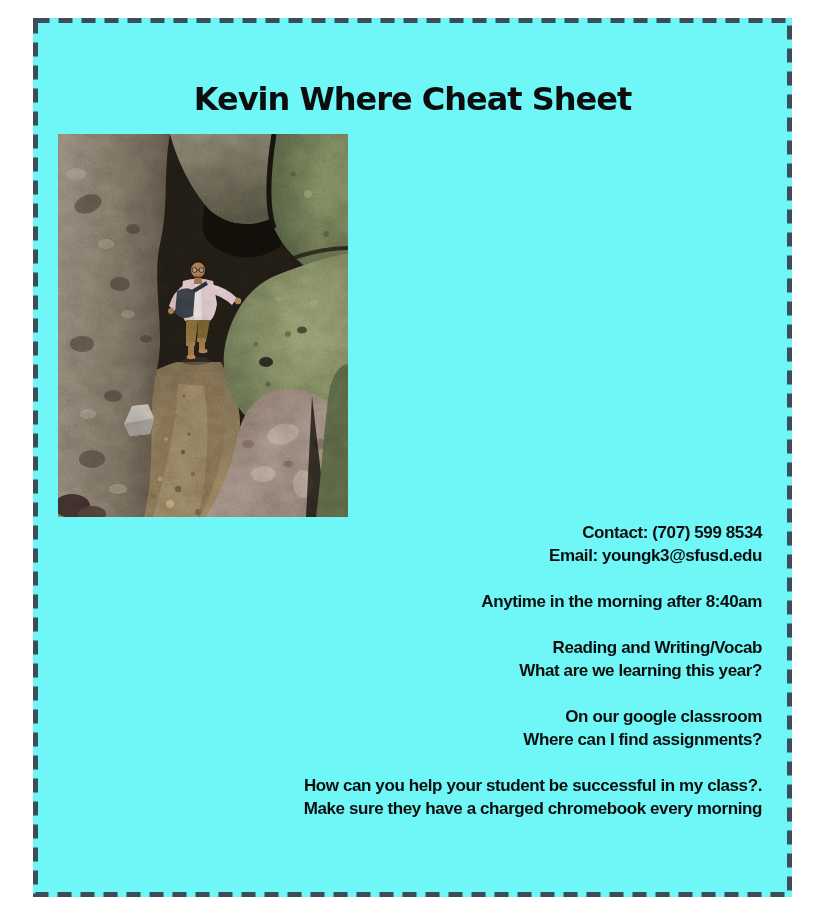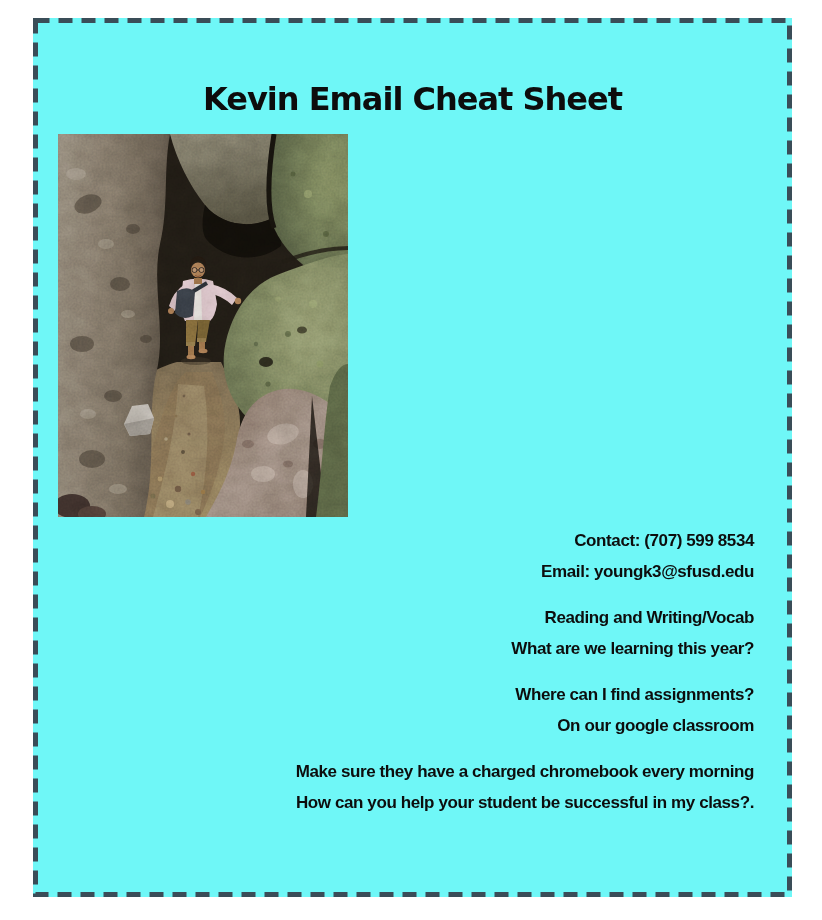--- a/index.html
+++ b/index.html
@@ -52,30 +52,30 @@
     right:30px;top:503px;
     width:520px;
     text-align:right;
     color:var(--text-color);
     font-weight:700;
     font-size:17px;
     line-height:23px;
     letter-spacing:-0.4px;
   }
   .info .group{margin:0 0 23px 0;}
-  .info p{margin:8px;white-space:nowrap;}
+  .info p{margin:0;white-space:nowrap;}
 </style>
 </head>
 <body>
 
 <div class="page">
 
   <div class="card">
 
-    <div class="title">Kevin Email Cheat Sheet</div>
+    <div class="title">Kevin Where Cheat Sheet</div>
 
     <div class="photo" role="img" aria-label="Photo of Kevin Young standing barefoot in a narrow rocky stream canyon between large mossy boulders">
       <svg viewBox="0 0 290 383" width="290" height="383" preserveAspectRatio="none">
         <defs>
           <linearGradient id="gLeft" x1="0" y1="0" x2="1" y2="0.15">
             <stop offset="0" stop-color="#9a9083"></stop>
               <stop offset="0.7" stop-color="#7c7264"></stop>
               <stop offset="1" stop-color="#5f564b"></stop>
           </linearGradient>
           <linearGradient id="gChock" x1="0" y1="0" x2="0.3" y2="1">
@@ -227,32 +227,33 @@
         <rect width="290" height="383" filter="url(#fNoise)" style="mix-blend-mode:overlay" opacity="0.55"></rect>
       </svg>
     </div>
 
     <div class="info">
       <div class="group">
         <p>Contact: (707) 599 8534</p>
         <p>Email: youngk3@sfusd.edu</p>
       </div>
       <div class="group">
+        <p>Anytime in the morning after 8:40am</p>
       </div>
       <div class="group">
         <p>Reading and Writing/Vocab</p>
         <p>What are we learning this year?</p>
       </div>
       <div class="group">
+        <p>On our google classroom</p>
         <p>Where can I find assignments?</p>
-        <p>On our google classroom</p>
-      </div>
-      <div class="group">
+      </div>
+      <div class="group">
+        <p>How can you help your student be successful in my class?.</p>
         <p>Make sure they have a charged chromebook every morning</p>
-        <p>How can you help your student be successful in my class?.</p>
       </div>
     </div>
 
   </div>
 
   <svg class="border-overlay" viewBox="0 0 822 920">
     <rect x="35.5" y="20.5" width="754" height="874" fill="none" style="stroke:var(--border-color,#3a4d58)" stroke-width="5" stroke-dasharray="14 9"></rect>
   </svg>
 
 </div>

